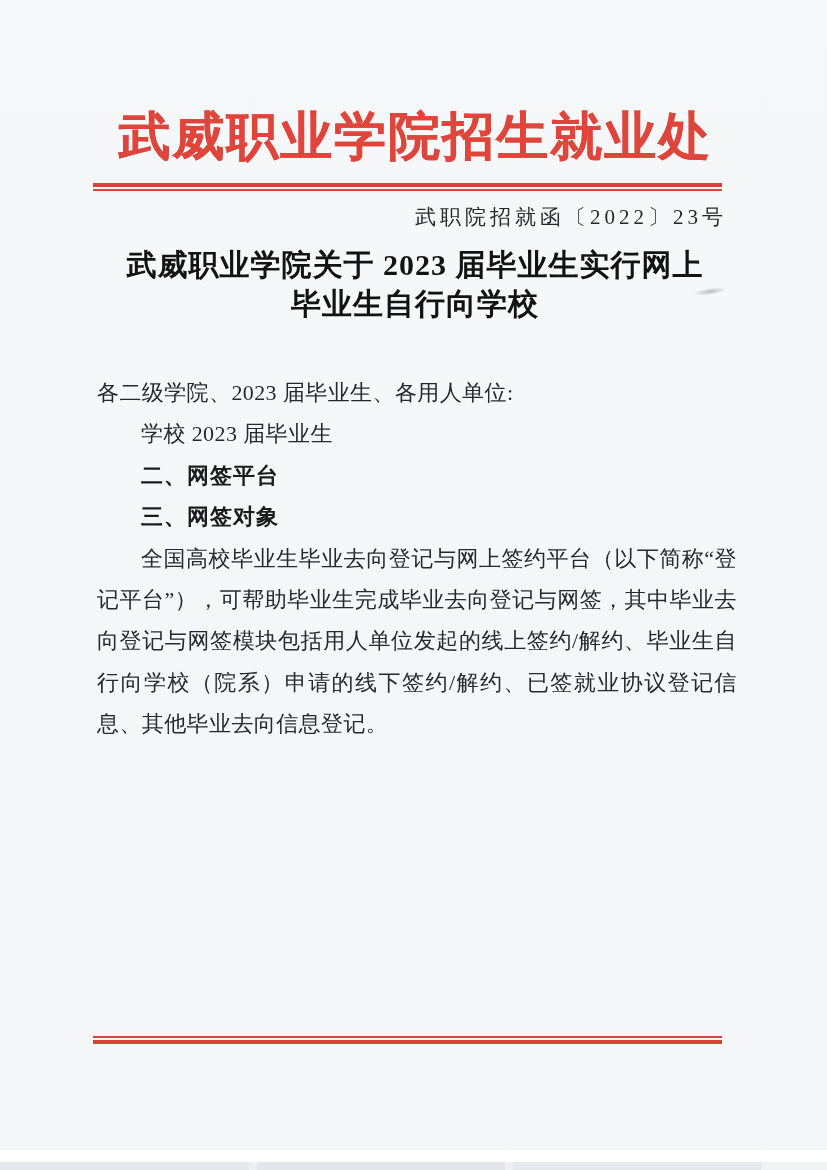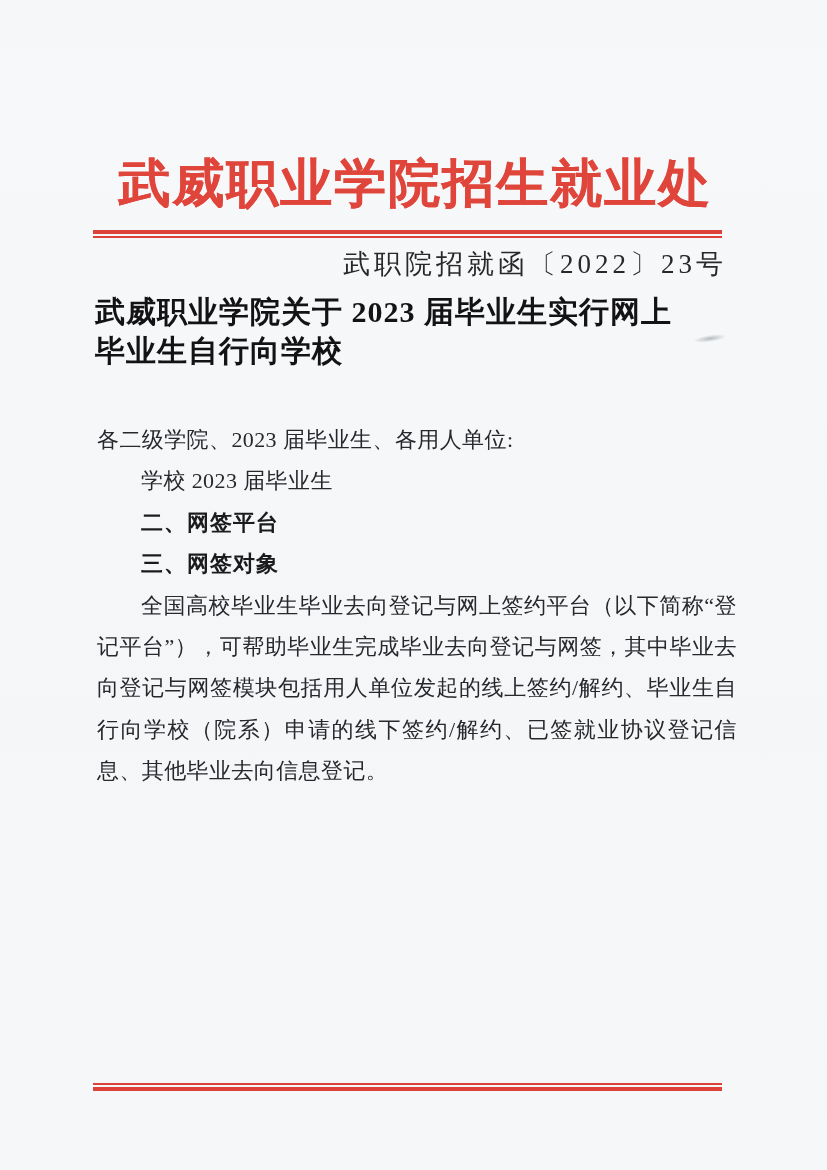--- a/index.html
+++ b/index.html
@@ -11,21 +11,20 @@
     height: 1170px;
     position: relative;
     overflow: hidden;
     background: #f5f7f8;
     font-family: "Liberation Serif", "DejaVu Serif", serif;
   }
   .page {
     position: absolute;
     inset: 0;
     background: linear-gradient(180deg, #f6f8f9 0%, #f4f6f8 60%, #f5f7f8 100%);
-    margin-top: 47px;
   }
   .letterhead {
     position: absolute;
     top: 104px;
     left: 95px;
     width: 640px;
     text-align: center;
     font-size: 52px;
     line-height: 66px;
     font-weight: 900;
@@ -47,32 +46,33 @@
     top: 1036px;
     border-top-width: 2px;
     border-bottom-width: 4px;
   }
   .doc-number {
     position: absolute;
     top: 202px;
     left: 93px;
     width: 634px;
     text-align: right;
-    font-size: 27px;
+    font-size: 21px;
     line-height: 30px;
     letter-spacing: 4px;
     color: #28282b;
     white-space: nowrap;
   }
   .doc-title {
     position: absolute;
     top: 245px;
     left: 95px;
     width: 640px;
     margin: 0;
+    text-align: center;
     font-size: 30px;
     line-height: 39px;
     font-weight: bold;
     letter-spacing: 1px;
     color: #131315;
   }
   .body-text {
     position: absolute;
     top: 372px;
     left: 97px;

